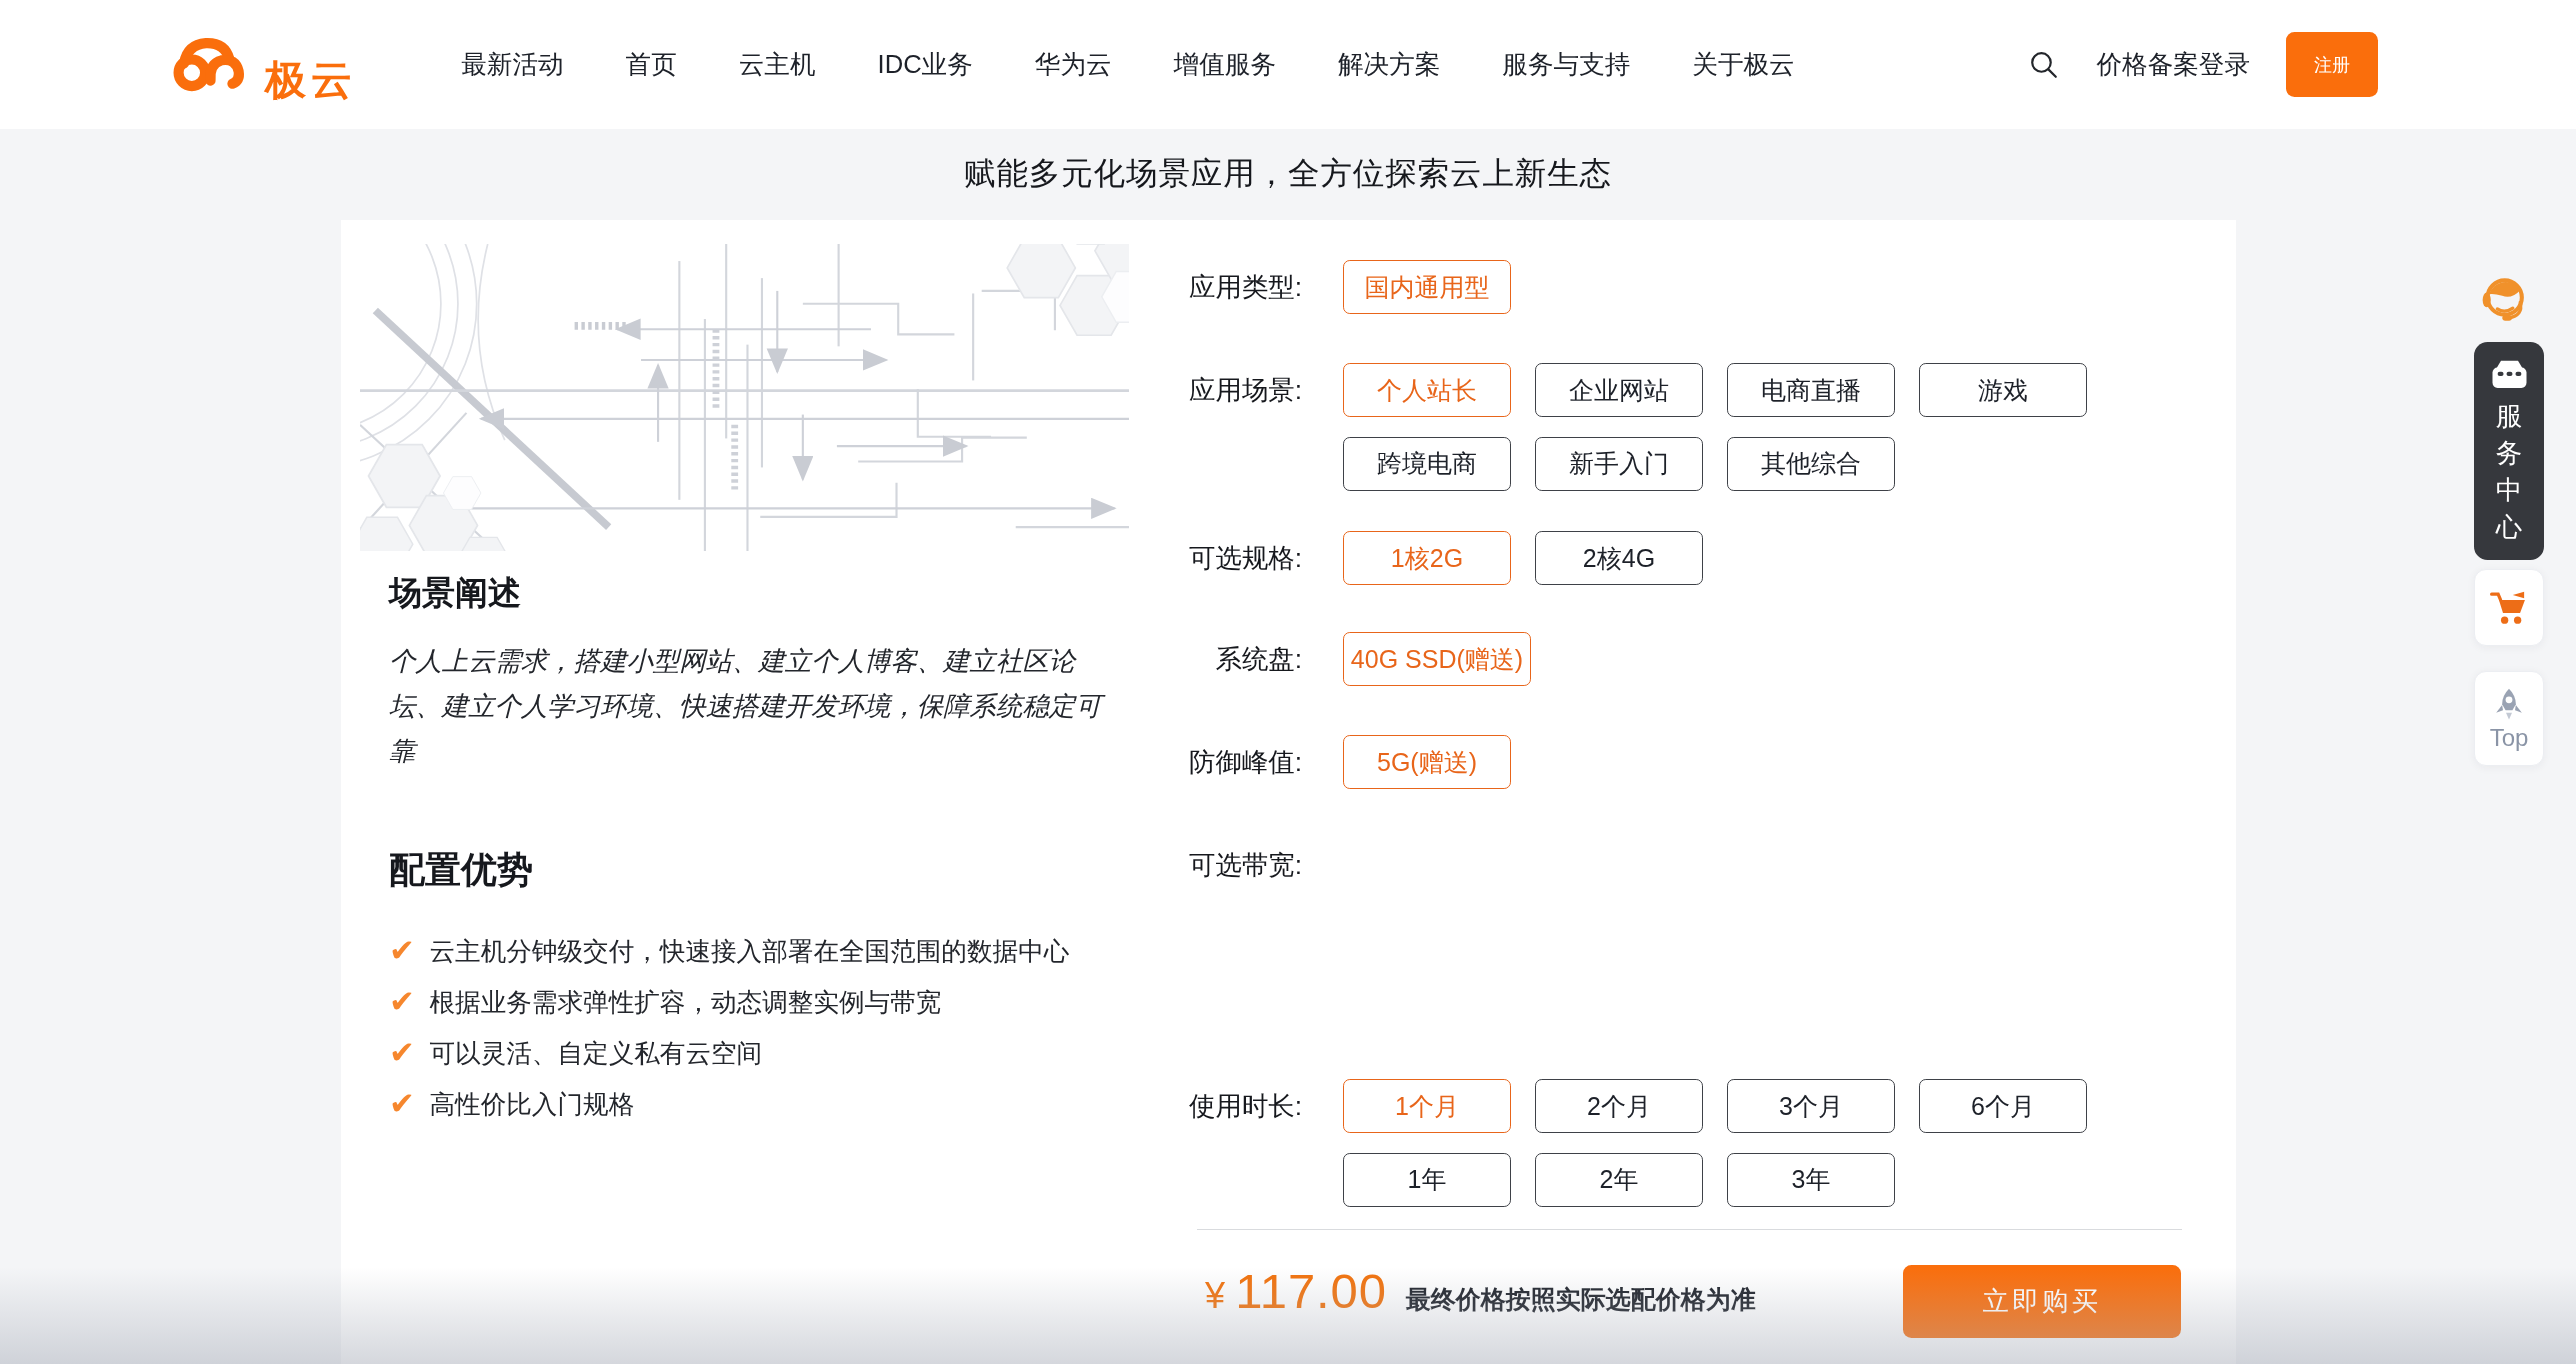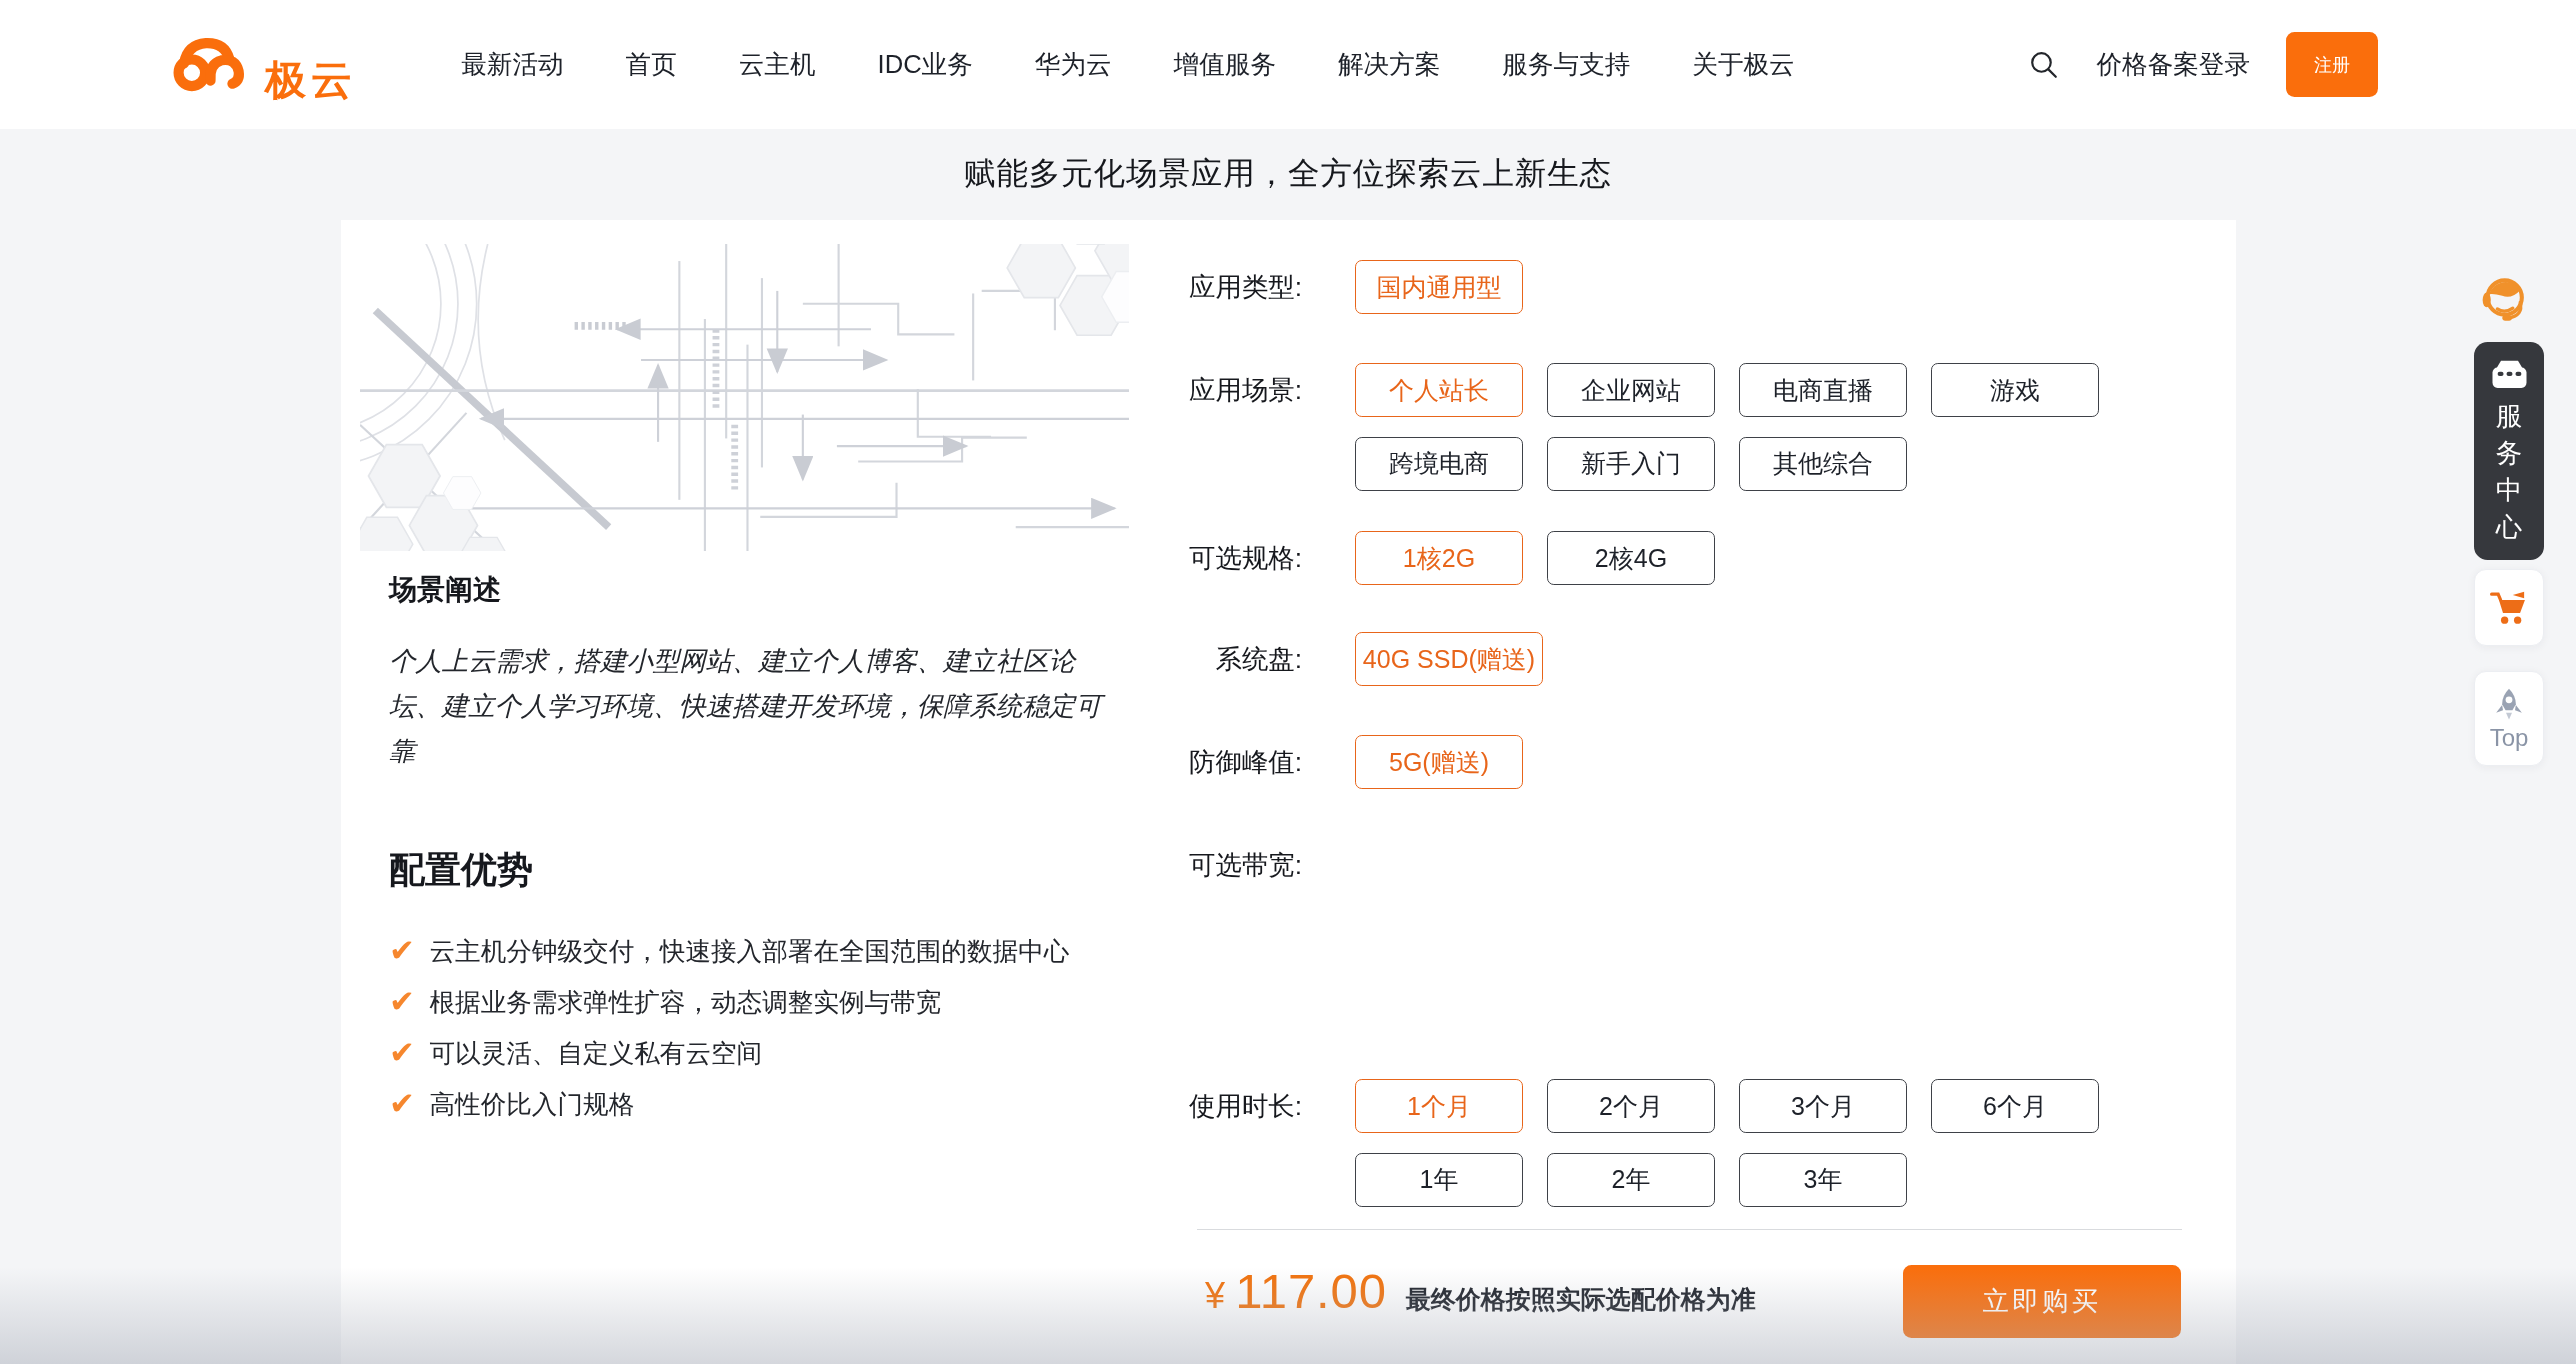--- a/index.html
+++ b/index.html
@@ -30,29 +30,29 @@
   
   .banner{
     position:absolute;top:129px;left:0;right:0;height:90px;
     display:flex;align-items:center;justify-content:center;
     font-size:31.5px;font-weight:500;color:#16181d;letter-spacing:0.9px;
   }
   
   .card{position:absolute;left:341px;top:220px;width:1895px;height:1145px;background:#fff;}
   .hero{position:absolute;left:19px;top:24px;width:769px;height:307px;overflow:hidden;}
   .hero svg{width:100%;height:100%;display:block;}
-  .scene-title{position:absolute;left:48px;top:351px;margin:0;font-size:28px;font-weight:700;color:#16181d;}
+  .scene-title{position:absolute;left:48px;top:351px;margin:0;font-size:33px;font-weight:700;color:#16181d;}
   .scene-desc{position:absolute;left:48px;top:419px;width:716px;margin:0;font-size:26.4px;line-height:45px;color:#23262c;font-style:italic;}
   .adv-title{position:absolute;left:48px;top:626px;margin:0;font-size:36px;font-weight:700;color:#16181d;}
   .adv-list{position:absolute;left:48px;top:717px;display:flex;flex-direction:column;gap:22px;}
   .adv-item{display:flex;align-items:flex-start;gap:14.5px;font-size:25.6px;color:#23262c;line-height:29px;}
   .check{color:#F6872E;font-size:31px;line-height:27px;font-weight:700;}
   
   .group{position:absolute;display:flex;}
-  .glabel{width:136px;text-align:right;margin-right:53px;font-size:26.4px;color:#16181d;line-height:54px;white-space:nowrap;}
+  .glabel{width:136px;text-align:right;margin-right:41px;font-size:26.4px;color:#16181d;line-height:54px;white-space:nowrap;}
   .opts{width:750px;display:flex;flex-wrap:wrap;gap:19.6px 24px;align-content:flex-start;}
   .opt{
     box-sizing:border-box;width:168px;height:54px;border:1.7px solid #3E4147;border-radius:6.8px;
     background:#fff;font-size:25px;color:#1d2129;display:flex;align-items:center;justify-content:center;
     cursor:pointer;font-family:inherit;padding:0;
   }
   .opt.sel{border-color:#E8651A;color:#E8651A;}
   .opt.wide{width:188px;}
   .groups .group:nth-of-type(1){left:825px;top:40px;}
   .groups .group:nth-of-type(2){left:825px;top:143px;}

